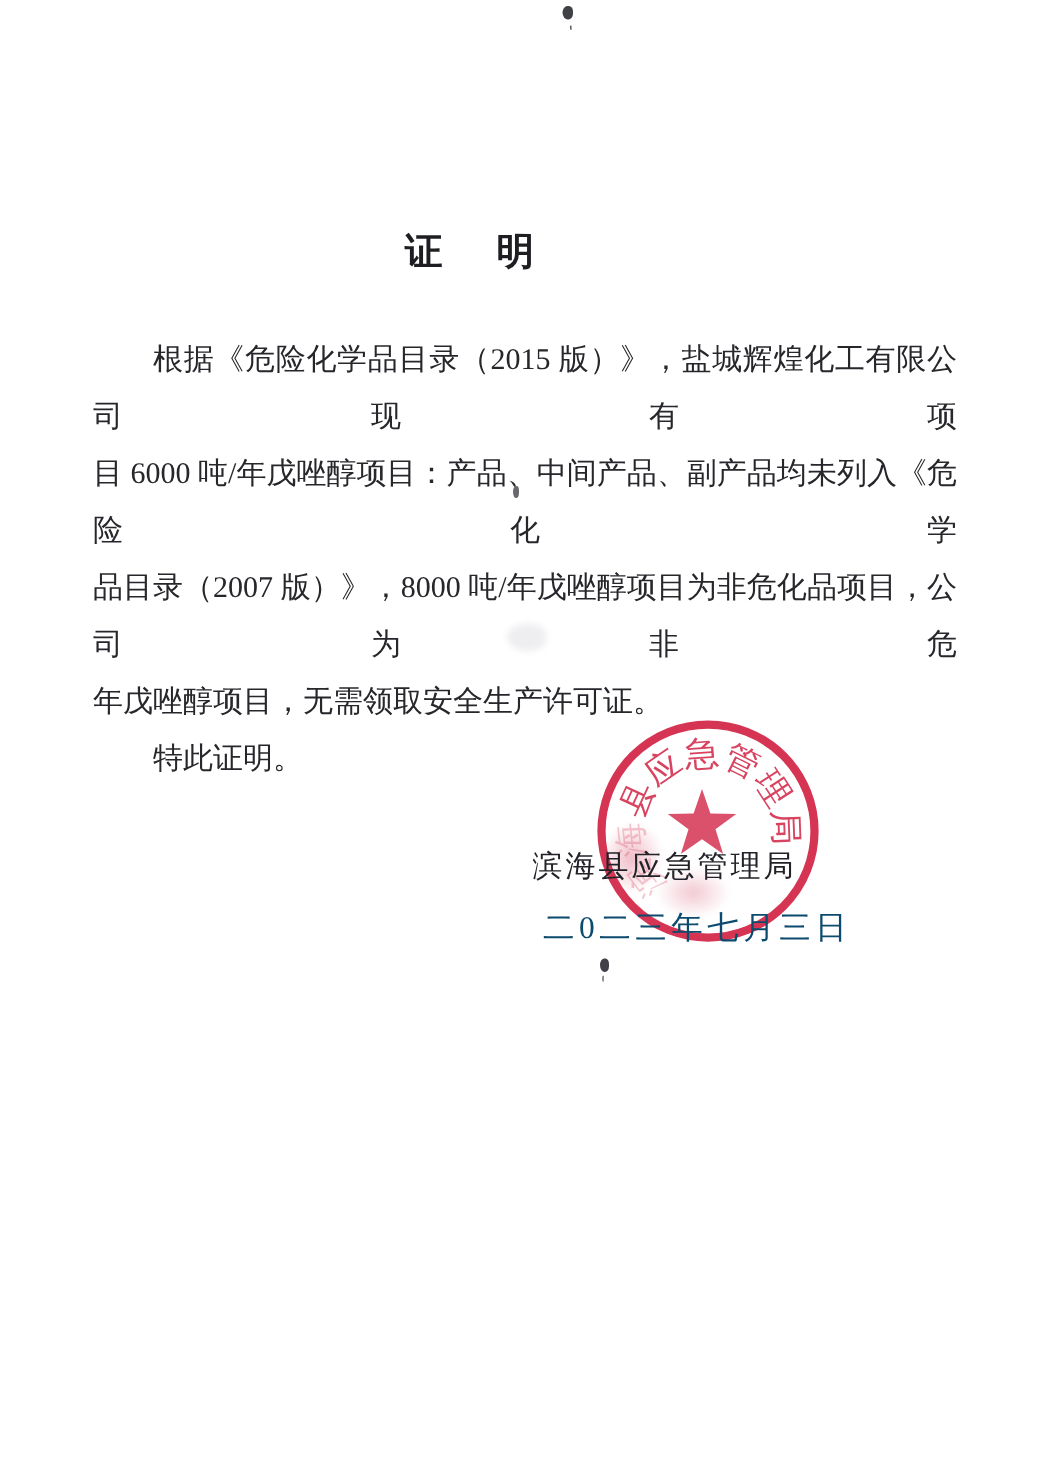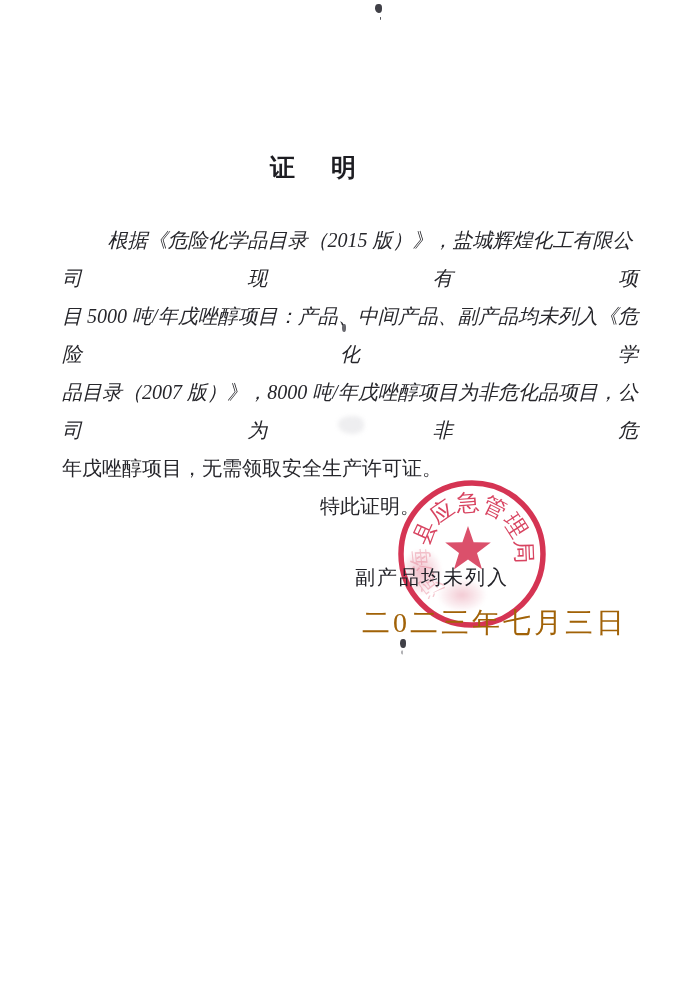--- a/index.html
+++ b/index.html
@@ -19,22 +19,22 @@
     color:#1d1d22;
     white-space:nowrap;
   }
   .body-text{
     position:absolute;
     left:62px;top:221px;width:576px;
     font-size:20px;line-height:38px;
     color:#26262b;
   }
   .bline{white-space:nowrap;}
-  .jline{white-space:normal;text-align:justify;text-align-last:justify;font-style:italic;}
-  .indent{text-indent:2em;text-align:center;}
+  .jline{white-space:normal;text-align:justify;text-align-last:justify;}
+  .indent{text-indent:2em;}
   .stamp{
     position:absolute;
     left:375px;top:460px;width:200px;height:200px;
     color:#d3294a;
     filter:blur(0.3px);
   }
   .stamp svg{position:absolute;left:0;top:0;}
   .stamp-smudge{
     position:absolute;border-radius:50%;
     filter:blur(1.5px);
@@ -50,40 +50,40 @@
   }
   .issuer{
     position:absolute;
     left:355px;top:564px;
     font-size:20px;letter-spacing:2px;
     color:#222228;white-space:nowrap;
   }
   .sign-date{
     position:absolute;
     left:362px;top:604px;
-    font-size:28px;letter-spacing:3px;
-    color:#a16207;white-space:nowrap;
+    font-size:21px;letter-spacing:3px;
+    color:#0c4a6e;white-space:nowrap;
   }
   .speck{position:absolute;background:rgba(38,38,46,0.88);border-radius:55% 45% 50% 60%;}
   .speck-a{left:375px;top:4px;width:7px;height:9px;box-shadow:2px 10px 0 -3px rgba(40,40,48,0.8);}
   .speck-b{left:338px;top:416px;width:26px;height:18px;background:rgba(150,150,160,0.16);filter:blur(2px);box-shadow:none;}
   .speck-c{left:400px;top:639px;width:6px;height:9px;box-shadow:-1px 9px 0 -2.5px rgba(40,40,48,0.7);}
   .speck-d{left:397px;top:955px;width:8px;height:8px;box-shadow:3px 10px 0 -3px rgba(40,40,48,0.8);}
   .speck-e{left:342px;top:324px;width:4px;height:8px;background:rgba(40,40,48,0.7);}
 </style>
 </head>
 <body>
 
 <div class="page">
 
   <div class="title">证明</div>
 
   <div class="body-text">
     <div class="bline jline indent">根据《危险化学品目录（2015 版）》，盐城辉煌化工有限公司现有项</div>
-    <div class="bline jline">目 5000 吨/年戊唑醇项目：产品、中间产品、副产品均未列入《危险化学</div>
+    <div class="bline jline">目 6000 吨/年戊唑醇项目：产品、中间产品、副产品均未列入《危险化学</div>
     <div class="bline jline">品目录（2007 版）》，8000 吨/年戊唑醇项目为非危化品项目，公司为非危</div>
     <div class="bline">年戊唑醇项目，无需领取安全生产许可证。</div>
     <div class="bline indent">特此证明。</div>
   </div>
 
   <div class="stamp" style="color: rgb(211, 41, 74);">
     <svg width="200" height="200" viewBox="0 0 200 200">
       <circle cx="97" cy="94" r="71" fill="none" stroke="currentColor" stroke-width="5.5" stroke-opacity="0.95"></circle>
       <defs>
         <path id="sealArc" d="M 69.9 128.7 A 44 44 0 1 1 138.8 107.6" fill="none"></path>
@@ -92,21 +92,21 @@
         <textPath href="#sealArc" startOffset="0">
           <tspan fill-opacity="0.26">滨海</tspan><tspan fill-opacity="0.88">县应急管理局</tspan>
         </textPath>
       </text>
       <polygon points="93,66 98.6,82.3 115.8,82.6 102,92.9 107.1,109.4 93,99.5 78.9,109.4 84,92.9 70.2,82.6 87.4,82.3" fill="currentColor" fill-opacity="0.82"></polygon>
     </svg>
     <div class="stamp-smudge smudge-1"></div>
     <div class="stamp-smudge smudge-2"></div>
   </div>
 
-  <div class="issuer">副产品均未列入</div>
+  <div class="issuer">滨海县应急管理局</div>
   <div class="sign-date">二0二三年七月三日</div>
 
   <div class="speck speck-a"></div>
   <div class="speck speck-b"></div>
   <div class="speck speck-c"></div>
   <div class="speck speck-d"></div>
   <div class="speck speck-e"></div>
 
 </div>
 

